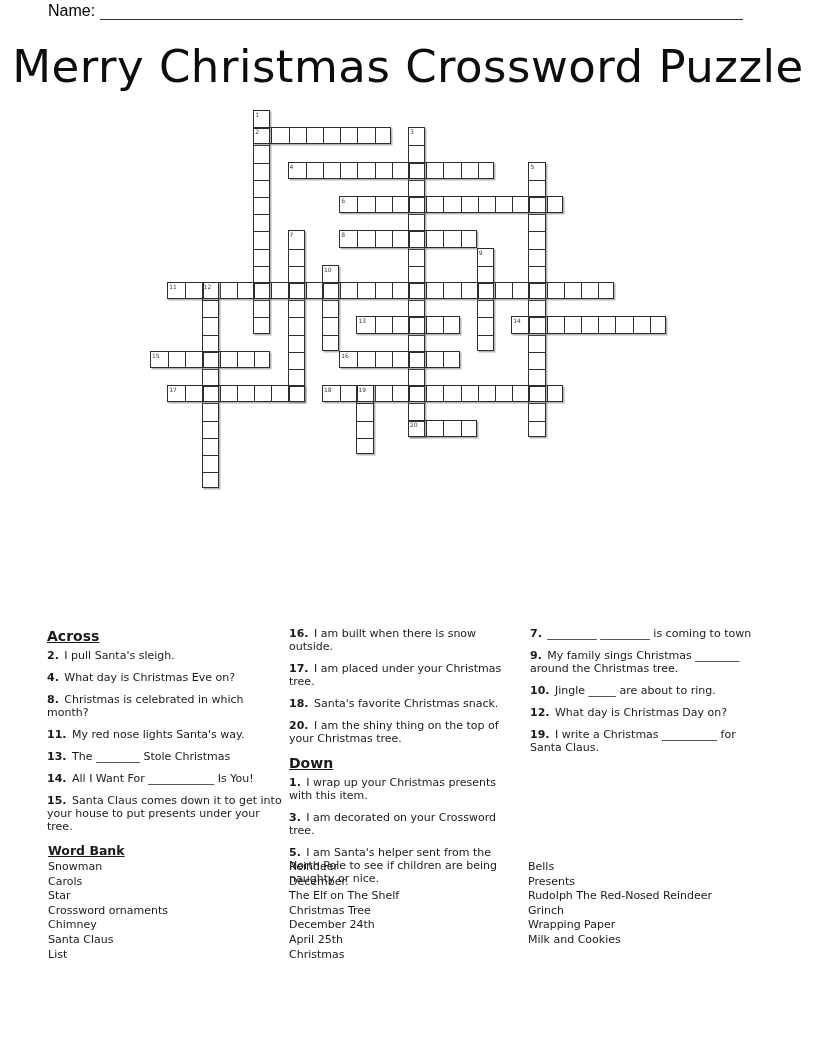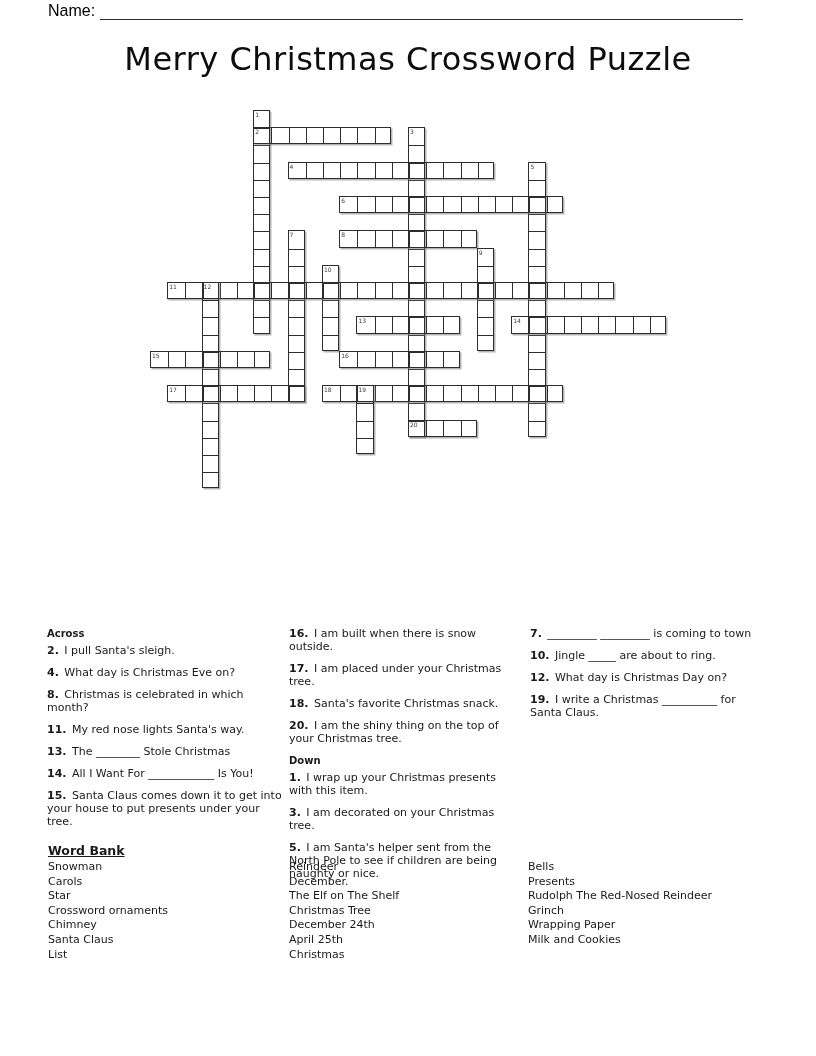--- a/index.html
+++ b/index.html
@@ -9,43 +9,43 @@
   }
 
   
   .name-row { position:absolute; left:48px; top:2px; right:73px; display:flex; align-items:flex-end; }
   .name-label { font-family:"Liberation Sans", sans-serif; font-size:16px; color:#000; line-height:18px; }
   .name-line { flex:1; border-bottom:1.7px solid #2f2f2f; height:15px; margin-left:5px; }
 
   
   .title {
     position:absolute; top:40px; left:0; width:100%; text-align:center;
-    font-size:32px; font-weight:400; color:#0d0d0d; letter-spacing:0.5px;
+    font-size:45px; font-weight:400; color:#0d0d0d; letter-spacing:0.5px;
   }
 
   
   .grid { position:absolute; left:150px; top:110px; width:517px; height:380px; }
   .run {
     position:absolute; box-sizing:border-box;
     border:1.6px solid #2d2d2d;
     box-shadow:1.5px 1.5px 0 rgba(120,120,120,0.55);
     background:transparent;
   }
   .cell { position:absolute; box-sizing:border-box; }
   .cellnum {
     position:absolute; top:0px; left:1px;
     font-size:6px; line-height:7px; color:#404040;
   }
 
   
   .clues { position:absolute; top:628px; left:0; width:100%; }
   .clue-col { position:absolute; top:0; }
   .clue-heading {
-    font-weight:bold; 
-    font-size:10px; margin:0 0 6px 0;
+    font-weight:bold; text-decoration:underline;
+    font-size:14px; margin:0 0 6px 0;
   }
   .clue { font-size:11px; line-height:1.18; margin-bottom:9px; }
   .clue b { margin-right:2px; }
 
   
   .wordbank { position:absolute; top:843px; left:0; width:100%; }
   .wb-heading {
     position:absolute; left:48px; top:0;
     font-weight:bold; text-decoration:underline; font-size:12.5px;text-align:center;
   }
@@ -363,25 +363,26 @@
         <div class="clue"><b>14.</b><span> All I Want For ____________ Is You!</span></div>
         <div class="clue"><b>15.</b><span> Santa Claus comes down it to get into your house to put presents under your tree.</span></div>
       </div>
     <div class="clue-col" style="left:289px; width:233px;">
         <div class="clue"><b>16.</b><span> I am built when there is snow outside.</span></div>
         <div class="clue"><b>17.</b><span> I am placed under your Christmas tree.</span></div>
         <div class="clue"><b>18.</b><span> Santa's favorite Christmas snack.</span></div>
         <div class="clue"><b>20.</b><span> I am the shiny thing on the top of your Christmas tree.</span></div>
         <div class="clue-heading">Down</div>
         <div class="clue"><b>1.</b><span> I wrap up your Christmas presents with this item.</span></div>
-        <div class="clue"><b>3.</b><span> I am decorated on your Christmas tree.</span></div>
+        <div class="clue"><b>3.</b><span> I am decorated on your Crossword tree.</span></div>
         <div class="clue"><b>5.</b><span> I am Santa's helper sent from the North Pole to see if children are being naughty or nice.</span></div>
       </div>
     <div class="clue-col" style="left:530px; width:240px;">
         <div class="clue"><b>7.</b><span> _________ _________ is coming to town</span></div>
+        <div class="clue"><b>9.</b><span> My family sings Christmas ________ around the Christmas tree.</span></div>
         <div class="clue"><b>10.</b><span> Jingle _____ are about to ring.</span></div>
         <div class="clue"><b>12.</b><span> What day is Christmas Day on?</span></div>
         <div class="clue"><b>19.</b><span> I write a Christmas __________ for Santa Claus.</span></div>
       </div>
   </div>
 
   <div class="wordbank">
     <div class="wb-heading">Word Bank</div>
     <div class="wb-col" style="left:48px;">
         <div>Snowman</div>

